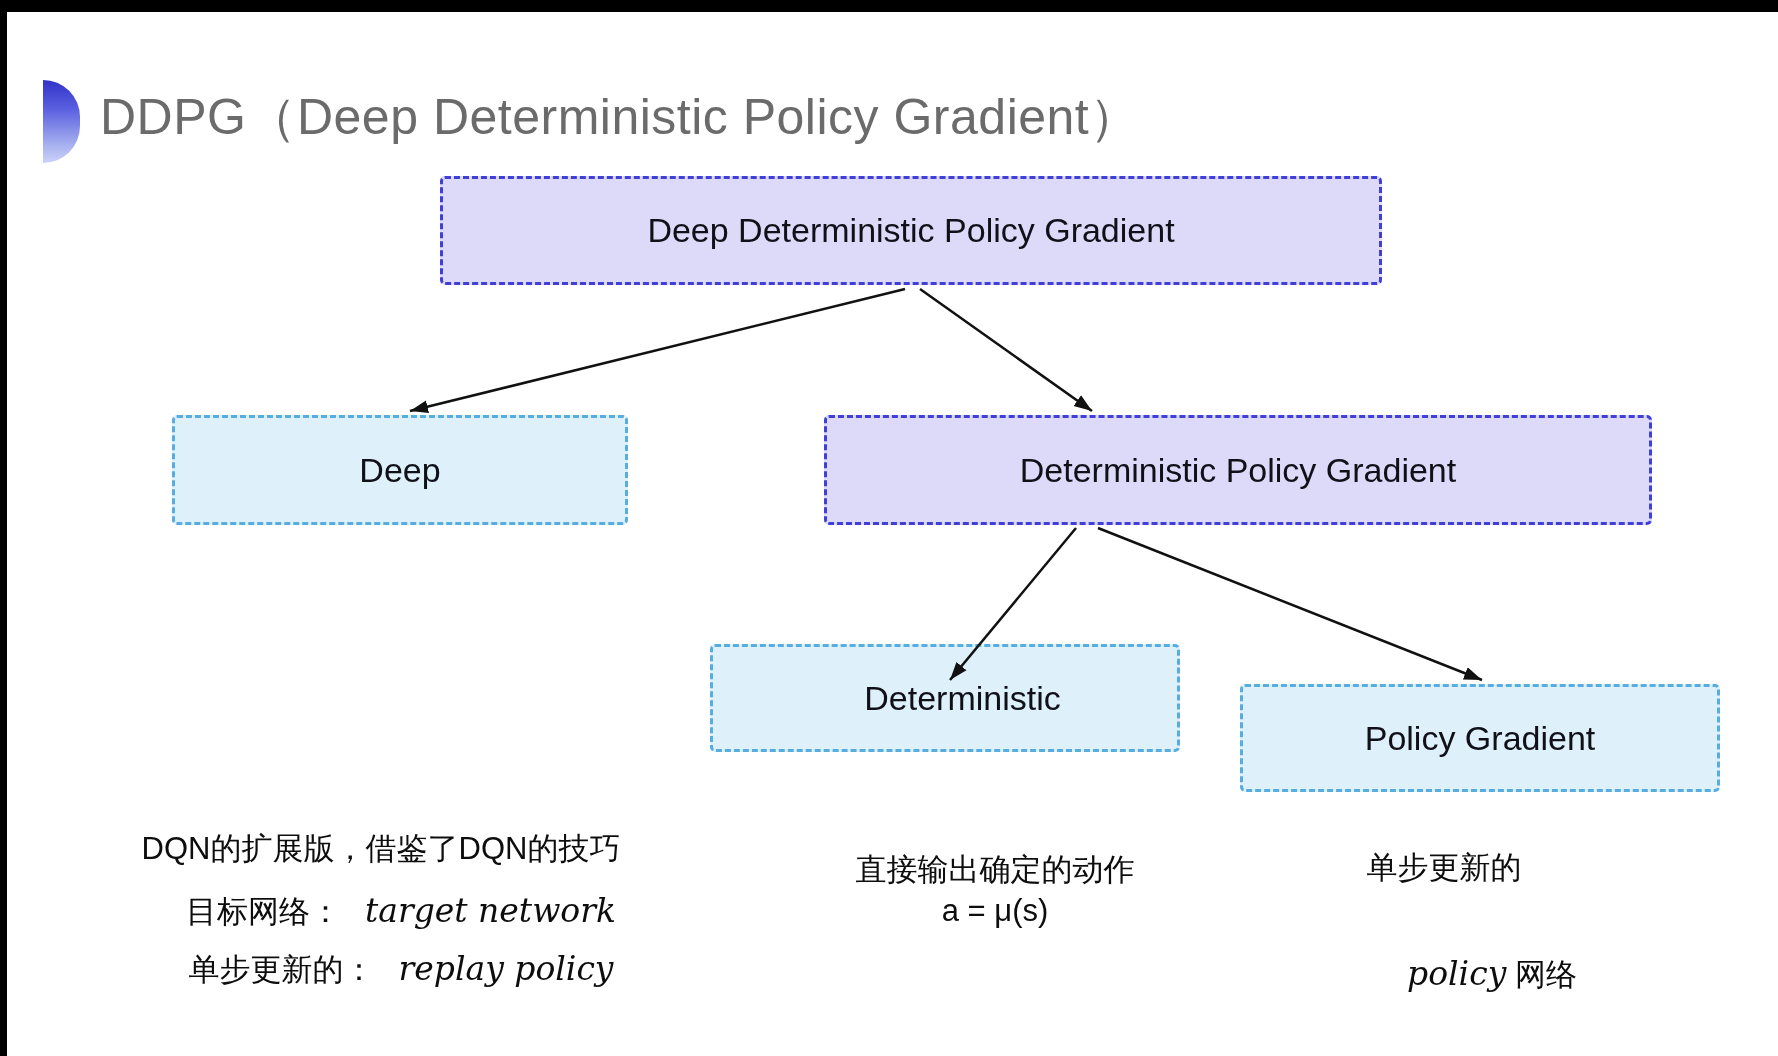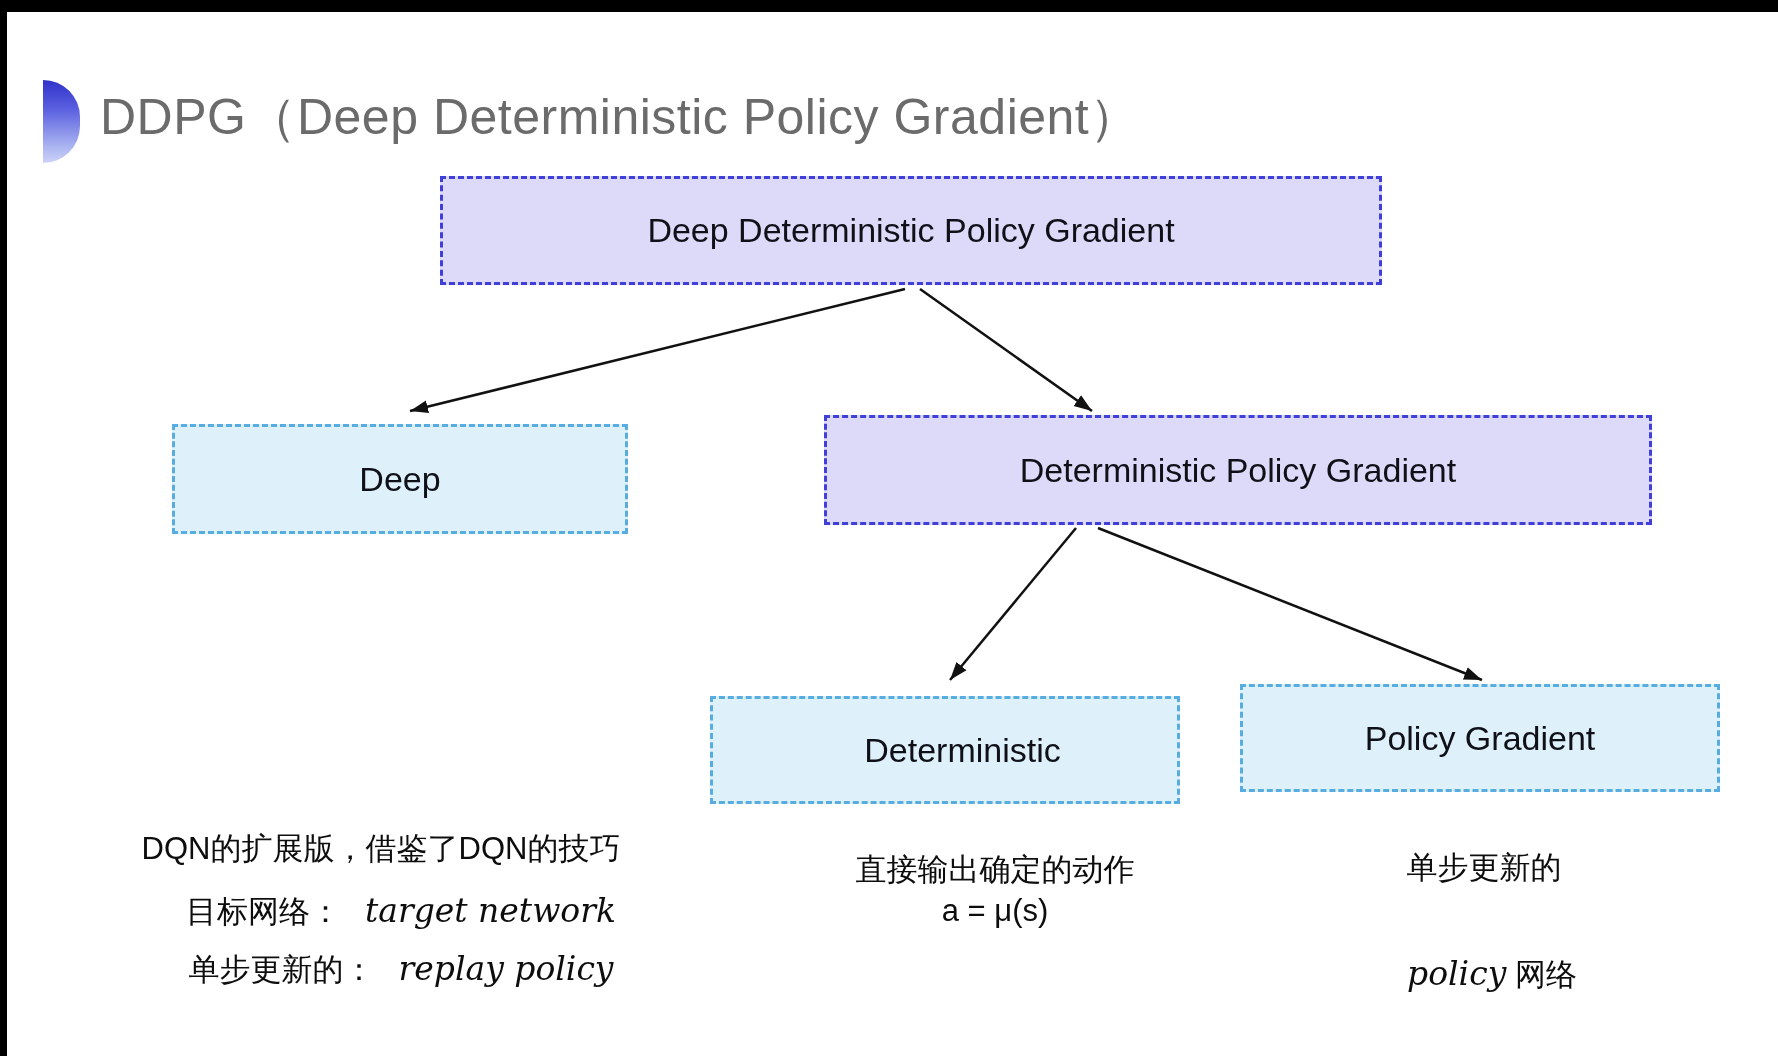--- a/index.html
+++ b/index.html
@@ -22,21 +22,21 @@
     border-radius:0 42px 42px 0 / 0 42px 42px 0;
   }
   .page-title{
     position:absolute;left:100px;top:86px;width:1500px;
     font-size:50px;line-height:62px;color:var(--title-gray);
     letter-spacing:0.5px;white-space:nowrap;
   }
 
   .node{
     position:absolute;display:flex;align-items:center;justify-content:center;
-    font-size:34px;color:#101018;border-radius:0;text-align:right;
+    font-size:34px;color:#101018;border-radius:5px;text-align:right;
   }
   .node.purple{background:var(--purple-fill);border:3px dashed var(--purple-border);}
   .node.cyan{background:var(--cyan-fill);border:3px dashed var(--cyan-border);}
 
   svg.connectors{position:absolute;left:0;top:0;pointer-events:none;}
 
   .note{
     position:absolute;text-align:center;color:#0d0d0d;
     font-size:31px;line-height:40px;white-space:nowrap;
   }
@@ -51,29 +51,29 @@
 <div class="bar-top"></div>
 <div class="bar-left"></div>
 
 <div class="title-icon"></div>
 <div class="page-title">DDPG（Deep Deterministic Policy Gradient）</div>
 
 <div class="node purple" style="left:440px;top:176px;width:942px;height:109px;">
   <span>Deep Deterministic Policy Gradient</span>
 </div>
 
-<div class="node cyan" style="left:172px;top:415px;width:456px;height:110px;margin-top:9px;">
+<div class="node cyan" style="left:172px;top:415px;width:456px;height:110px;">
   <span>Deep</span>
 </div>
 
 <div class="node purple" style="left:815px;top:415px;width:828px;height:110px;margin-left:9px;">
   <span>Deterministic Policy Gradient</span>
 </div>
 
-<div class="node cyan" style="left:710px;top:696px;width:470px;height:108px;padding-left:35px;">
+<div class="node cyan" style="left:710px;top:644px;width:470px;height:108px;padding-left:35px;">
   <span>Deterministic</span>
 </div>
 
 <div class="node cyan" style="left:1240px;top:684px;width:480px;height:108px;">
   <span>Policy Gradient</span>
 </div>
 
 <svg class="connectors" width="1778" height="1056" viewBox="0 0 1778 1056">
   <defs>
     <marker id="ah" markerUnits="userSpaceOnUse" markerWidth="20" markerHeight="16" refX="18" refY="8" orient="auto">
@@ -90,16 +90,16 @@
 <div class="note" style="left:121px;top:891px;width:560px;">
   <span>目标网络：</span><span class="math gap">target network</span>
 </div>
 <div class="note" style="left:121px;top:949px;width:560px;">
   <span>单步更新的：</span><span class="math gap">replay policy</span>
 </div>
 
 <div class="note" style="left:715px;top:850px;width:560px;">直接输出确定的动作</div>
 <div class="note math" style="left:715px;top:891px;width:560px;">a = μ(s)</div>
 
-<div class="note" style="left:1204px;top:848px;width:560px;">单步更新的</div>
+<div class="note" style="left:1164px;top:848px;width:560px;">单步更新的</div>
 <div class="note" style="left:1212px;top:906px;width:560px;margin-top:48px;">
   <span class="math">policy</span><span> 网络</span>
 </div>
 
 </body></html>

